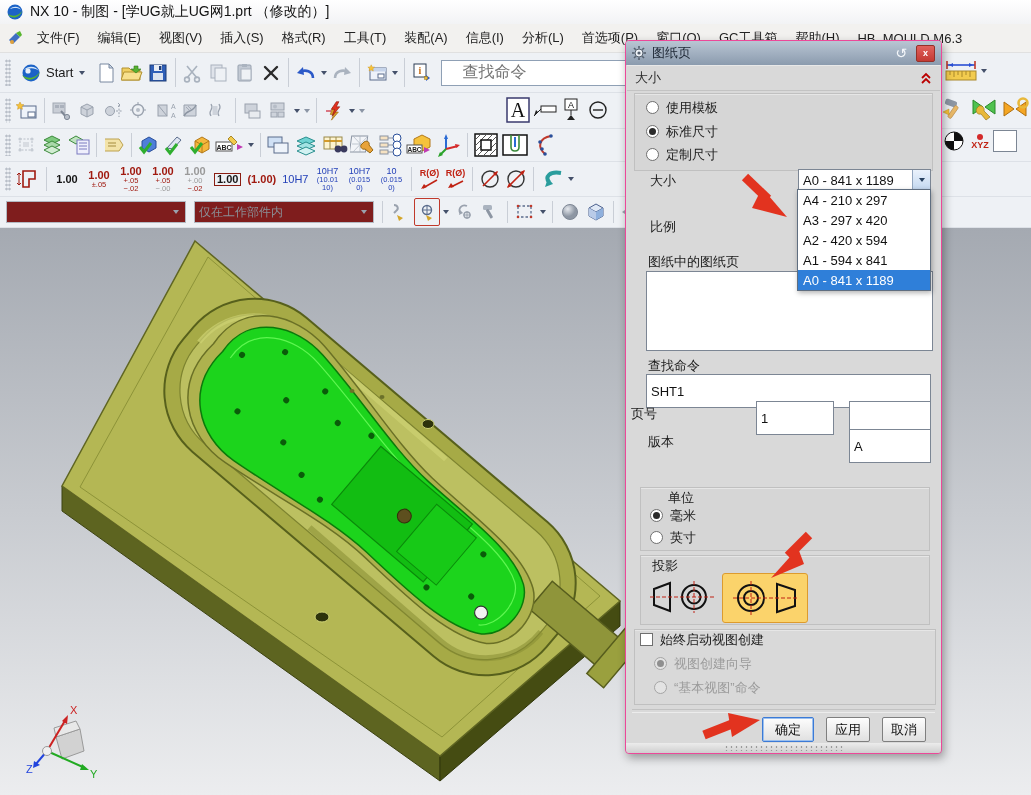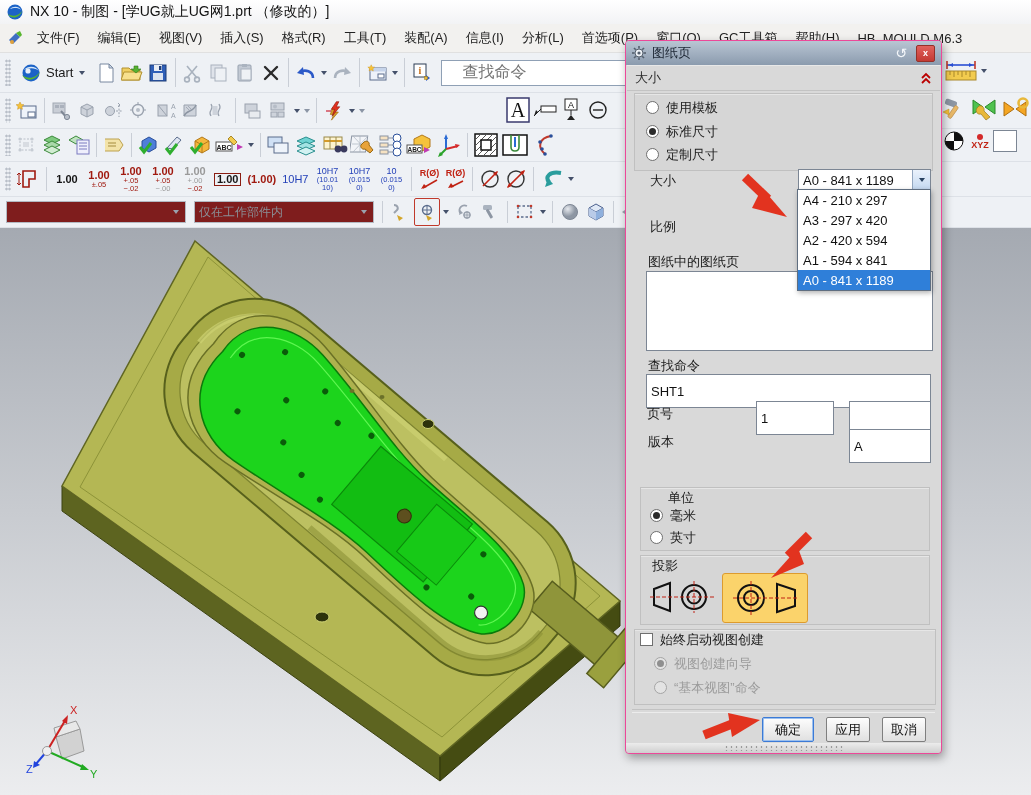--- a/index.html
+++ b/index.html
@@ -890,21 +890,21 @@
     <span class="btn">
         <span class="caret" style="border-top-color:#27415f"></span>
       </span>
   </div>
   <span class="lbl" style="left:24px;top:177px">比例</span>
 
   <span class="lbl" style="left:22px;top:212px">图纸中的图纸页</span>
   <div class="listbox" style="left:20px;top:230px;width:285px;height:78px"></div>
   <span class="lbl" style="left:22px;top:316px">查找命令</span>
   <input class="tinput" style="left: 20px; top: 333px; width: 285px; height: 22px;" value="SHT1">
-  <span class="lbl" style="left:21px;top:364px">页号</span>
+  <span class="lbl" style="left:5px;top:364px">页号</span>
   <input class="tinput" style="left: 130px; top: 360px; width: 78px; height: 22px;" value="1">
   <input class="tinput" style="left: 223px; top: 360px; width: 82px; height: 22px;" value="">
   <span class="lbl" style="left:22px;top:392px">版本</span>
   <input class="tinput" style="left: 223px; top: 388px; width: 82px; height: 22px;" value="A">
 
   <div class="panel" style="left:14px;top:446px;width:288px;height:62px"></div>
   <span class="lbl" style="left:42px;top:448px">单位</span>
   <span class="radio sel" style="left:24px;top:468px"></span>
   <span class="lbl" style="left:44px;top:466px">毫米</span>
   <span class="radio" style="left:24px;top:490px"></span>

